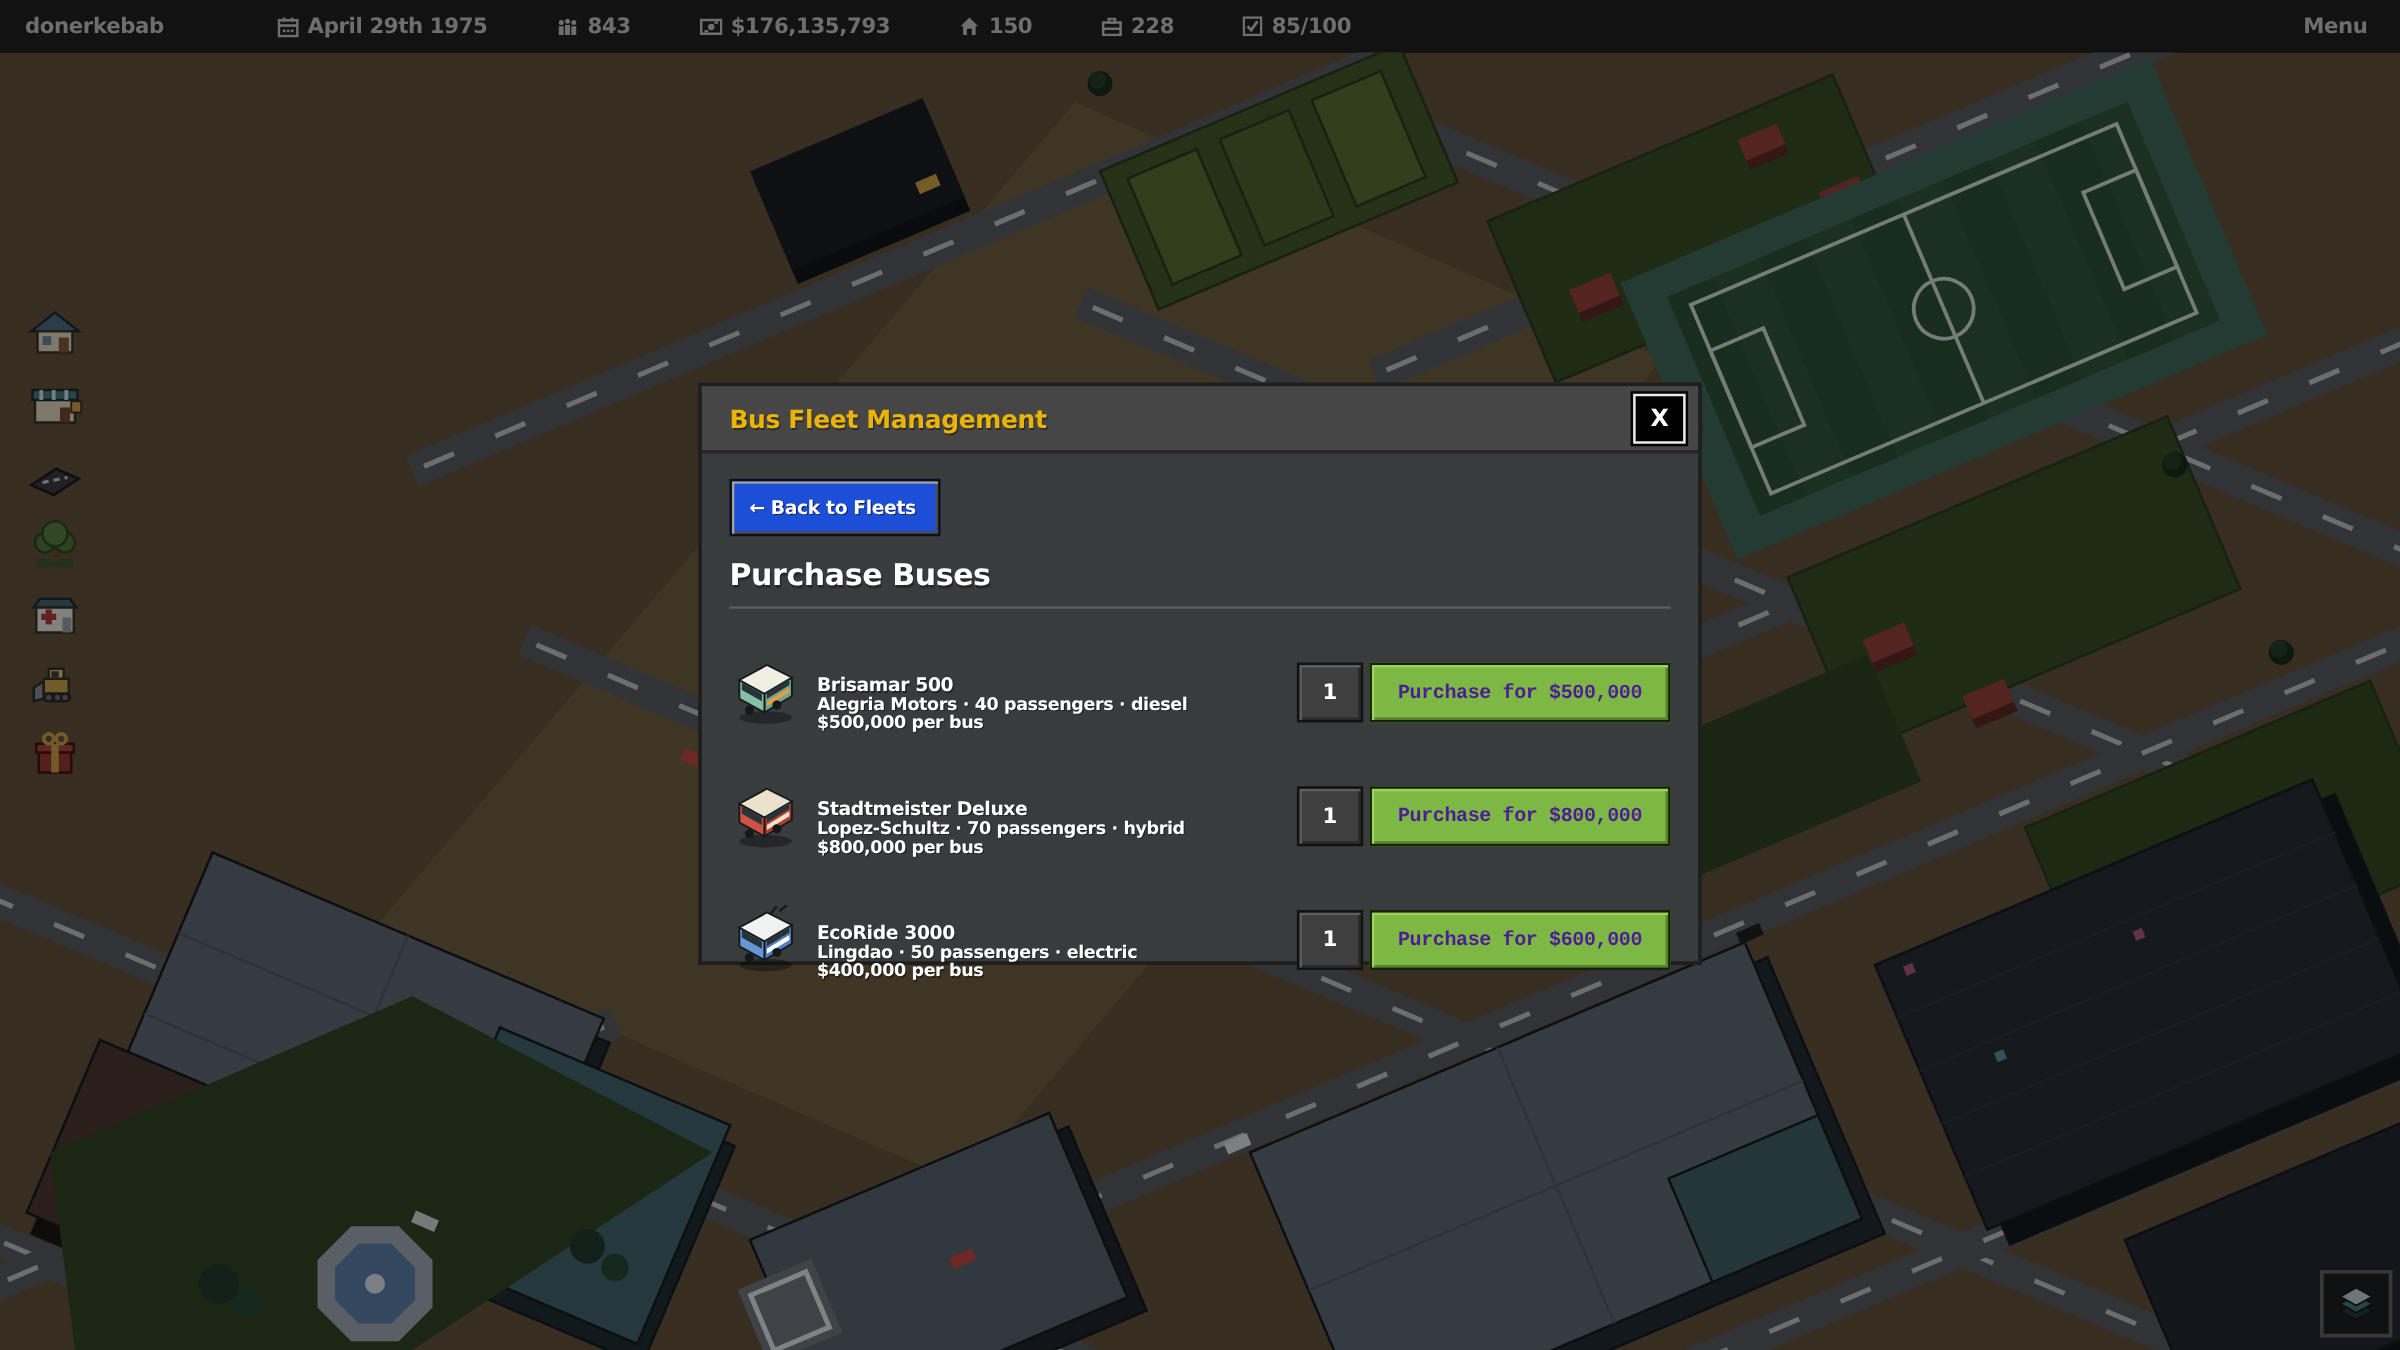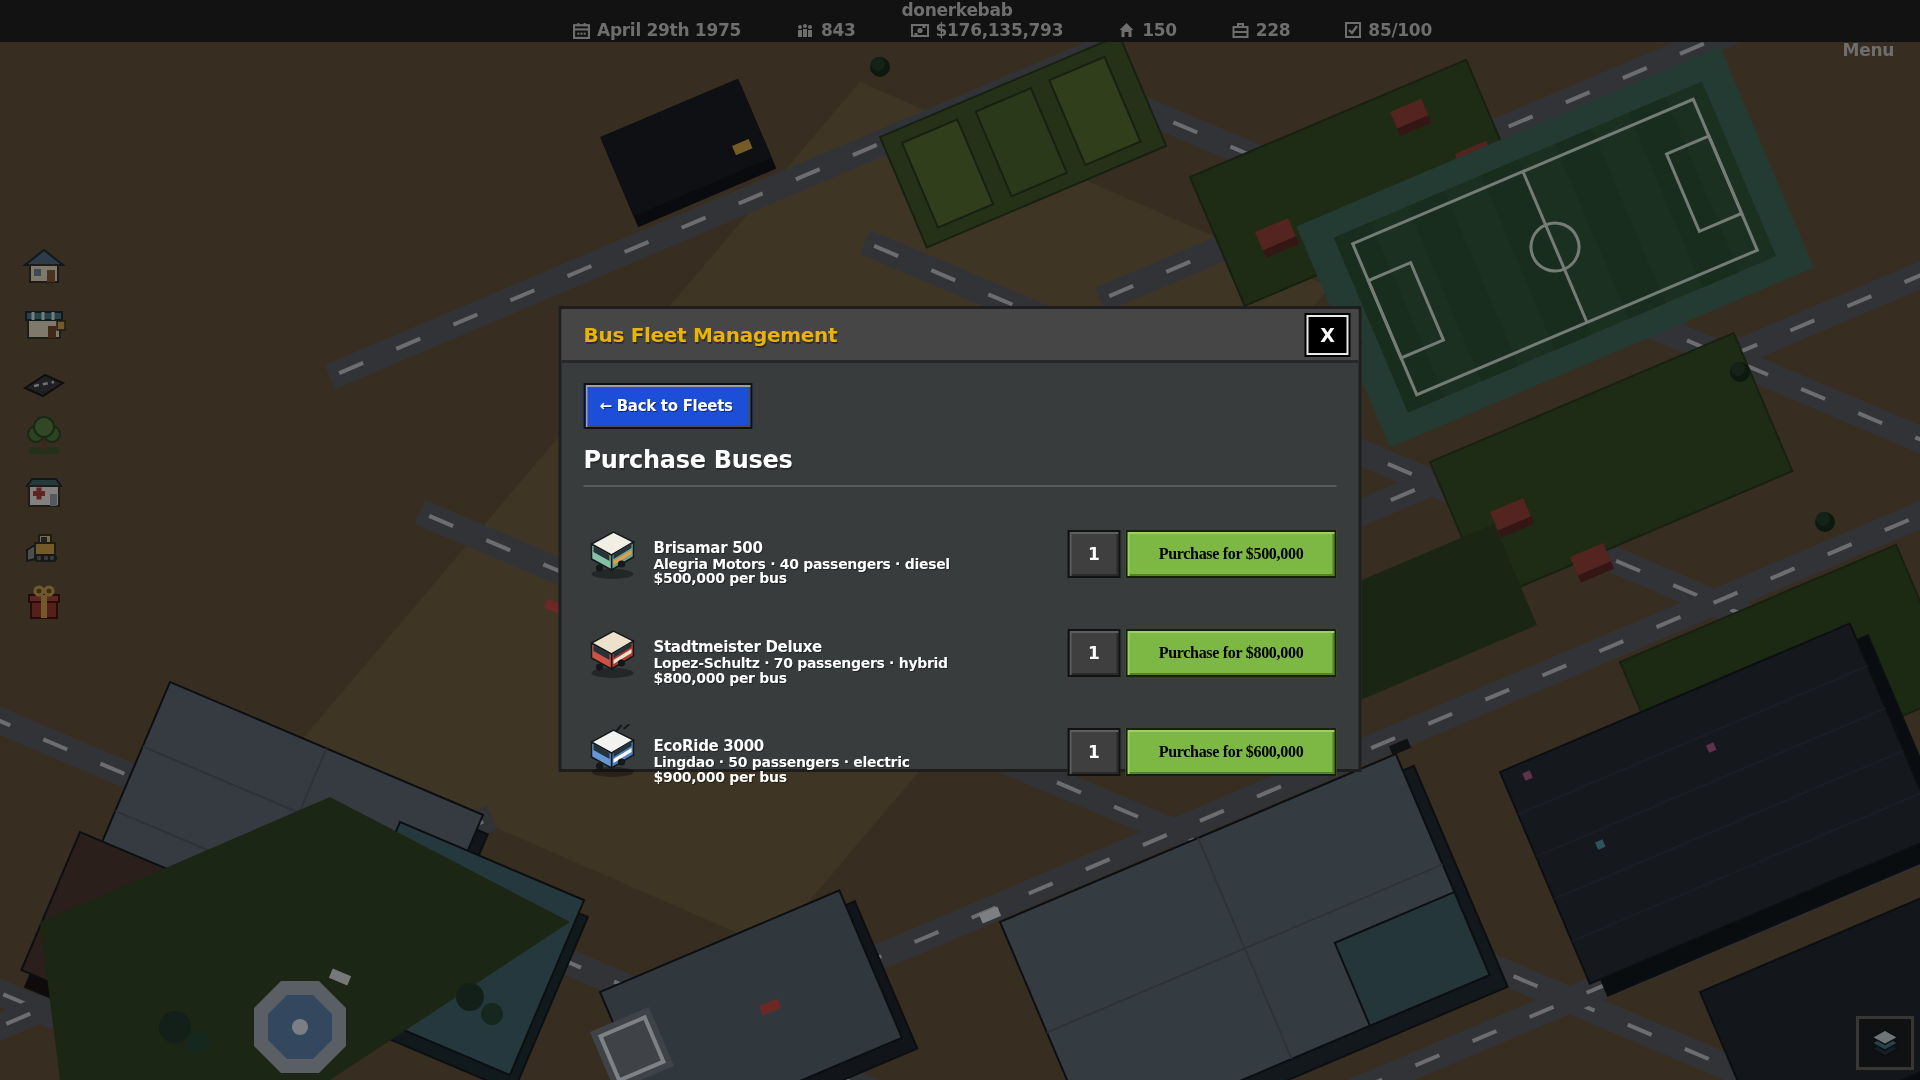--- a/index.html
+++ b/index.html
@@ -3,21 +3,21 @@
 <meta charset="utf-8">
 <style>
   * { margin:0; padding:0; box-sizing:border-box; }
   html,body { width:1920px; height:1080px; overflow:hidden; background:#111; }
   body { font-family:"DejaVu Sans", sans-serif; font-weight:bold; letter-spacing:-0.3px; }
 
   
   .topbar {
     position:absolute; top:0; left:0; width:1920px; height:42px;
     background:#121212; color:#6e6e6e; display:flex; align-items:center;
-    padding:0 26px 0 20px; font-size:17px; z-index:50;flex-direction:column;
+    padding:0 26px 0 20px; font-size:17px; z-index:50;
   }
   .topbar .stats { display:flex; align-items:center; gap:30px; margin-left:66px; }
   .stat { display:flex; align-items:center; gap:7px;padding-left:25px; }
   .stat svg { display:block; }
   .topbar .menu { margin-left:auto; cursor:pointer; }
 
   
   .map-wrap { position:absolute; top:42px; left:0; width:1920px; height:1038px; z-index:1; }
   .map-wrap svg { display:block; }
 
@@ -72,24 +72,24 @@
   .bus-details, .bus-price { font-size:14px; }
 
   .buy-group { margin-left:auto; display:flex; align-items:stretch; gap:5px; }
   .qty-input {
     width:53px; height:48px; background:#3f3f3f; border:2px solid #121212;
     box-shadow:inset 2px 2px 0 #5e5e5e, inset -2px -2px 0 #2a2a2a;
     color:#fff; font-size:17px; font-weight:bold; text-align:center;
     font-family:inherit; outline:none;
   }
   .buy-btn {
-    width:211px; height:48px; background:#7cb843; border:2px solid #16200a;
+    width:241px; height:48px; background:#7cb843; border:2px solid #16200a;
     box-shadow:inset 2px 2px 0 #9ed05e, inset -2px -2px 0 #558229;
-    color:#000000; font-size:16px; font-weight:bold; cursor:pointer;
-    font-family:Liberation Serif, serif; letter-spacing:-0.3px;
+    color:#4c1d95; font-size:16px; font-weight:bold; cursor:pointer;
+    font-family:Liberation Mono, monospace; letter-spacing:-0.3px;
   }
 </style>
 </head>
 <body>
 
 <div class="map-wrap">
 <svg width="1920" height="1038" viewBox="0 0 1920 1038">
   <rect width="1920" height="1038" fill="#5e4d35"></rect>
   <polygon points="860,40 1330,245 770,905 300,700" fill="#6a593c"></polygon>
 
@@ -527,21 +527,21 @@
         <polygon points="8,18 28,29 50,16 30,6" stroke="#141a1c" stroke-width="1.5" fill="#f2f3f1"></polygon>
         <polygon points="10,20 26,29 26,35 10,26" fill="#26343a"></polygon>
         <polygon points="30,28 48,17 48,22 30,33" fill="#26343a"></polygon>
         <polygon points="30,35 48,24 48,28 30,39" fill="#ffffff"></polygon>
         <circle cx="16" cy="42" r="3.6" fill="#14181a"></circle>
           <circle cx="38" cy="38" r="3.6" fill="#14181a"></circle>
       </svg>
       <div class="bus-text">
         <div class="bus-name">EcoRide 3000</div>
         <div class="bus-details">Lingdao · 50 passengers · electric</div>
-        <div class="bus-price">$900,000 per bus</div>
+        <div class="bus-price">$400,000 per bus</div>
       </div>
       <div class="buy-group">
         <input class="qty-input" value="1" style="">
         <button class="buy-btn">Purchase for $600,000</button>
       </div>
     </div>
   </div>
 </div>
 
 </body></html>

